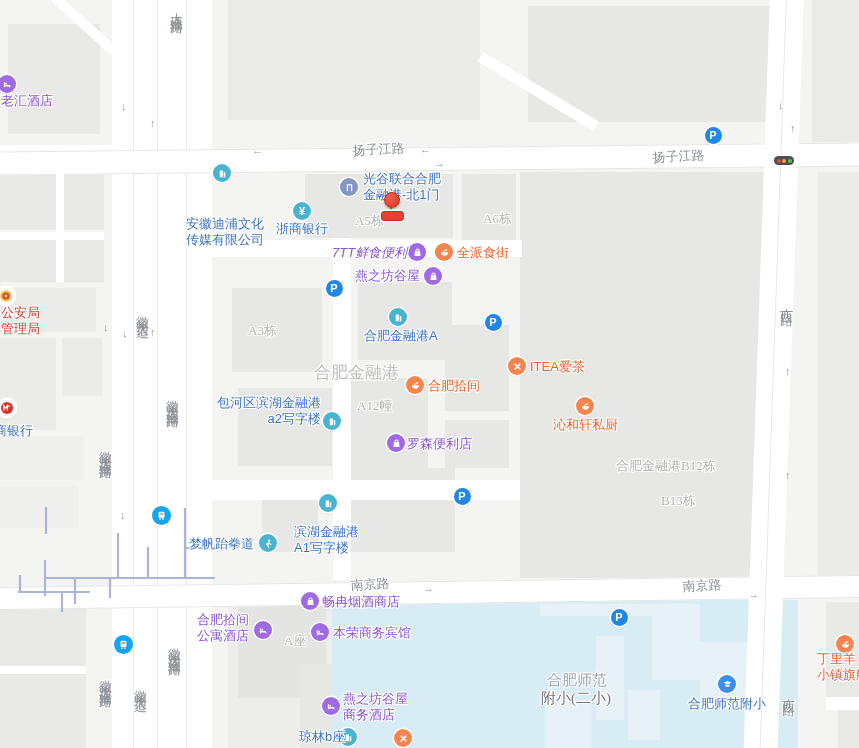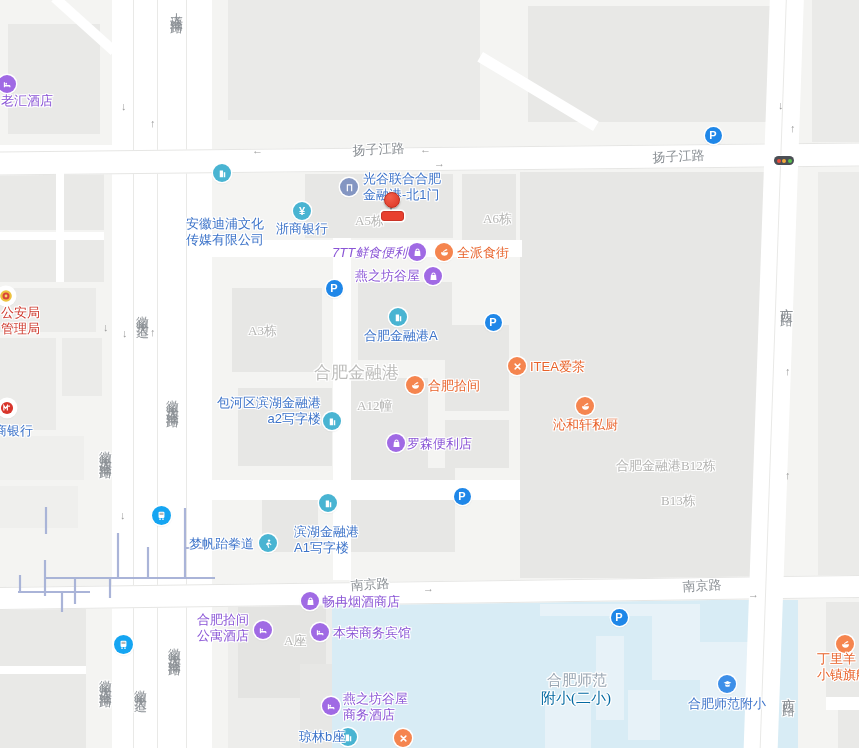--- a/index.html
+++ b/index.html
@@ -125,21 +125,21 @@
       <div class="lbl road-lbl v" style="left: 779px; top: 688px;">广西路</div>
       <div class="lbl area-lbl" style="left: 355px; top: 212px;">A5栋</div>
       <div class="lbl area-lbl" style="left: 483px; top: 210px;">A6栋</div>
       <div class="lbl area-lbl" style="left: 248px; top: 322px;">A3栋</div>
       <div class="lbl area-lbl" style="left: 314px; top: 361px; font-size: 17px; color: rgb(188, 188, 186);">合肥金融港</div>
       <div class="lbl area-lbl" style="left: 357px; top: 397px;">A12幢</div>
       <div class="lbl area-lbl" style="left: 616px; top: 457px;">合肥金融港B12栋</div>
       <div class="lbl area-lbl" style="left: 661px; top: 492px;">B13栋</div>
       <div class="lbl area-lbl" style="left: 284px; top: 632px;">A座</div>
       <div class="lbl area-lbl" style="left: 547px; top: 671px; font-size: 15px; color: rgb(154, 166, 178);">合肥师范</div>
-      <div class="lbl area-lbl" style="left: 541px; top: 689px; font-size: 15px; color: #0369a1;">附小(二小)</div>
+      <div class="lbl area-lbl" style="left: 541px; top: 689px; font-size: 15px; color: #737373;">附小(二小)</div>
       <div class="arrow" style="left: 121px; top: 100px;">↓</div>
       <div class="arrow" style="left: 150px; top: 117px;">↑</div>
       <div class="arrow" style="left: 252px; top: 144px;">←</div>
       <div class="arrow" style="left: 420px; top: 143px;">←</div>
       <div class="arrow" style="left: 434px; top: 157px;">→</div>
       <div class="arrow" style="left: 103px; top: 321px;">↓</div>
       <div class="arrow" style="left: 122px; top: 327px;">↓</div>
       <div class="arrow" style="left: 150px; top: 326px;">↑</div>
       <div class="arrow" style="left: 120px; top: 509px;">↓</div>
       <div class="arrow" style="left: 778px; top: 99px;">↓</div>

